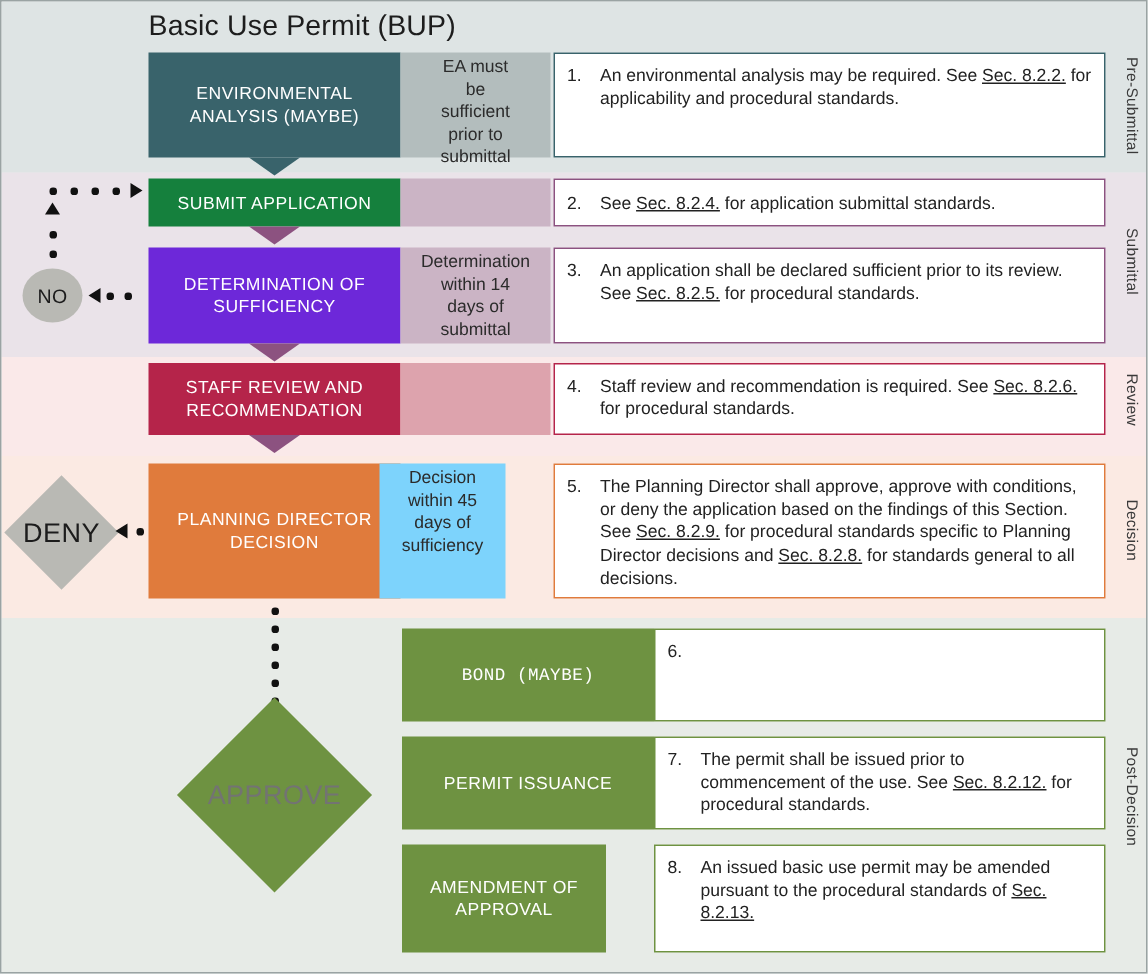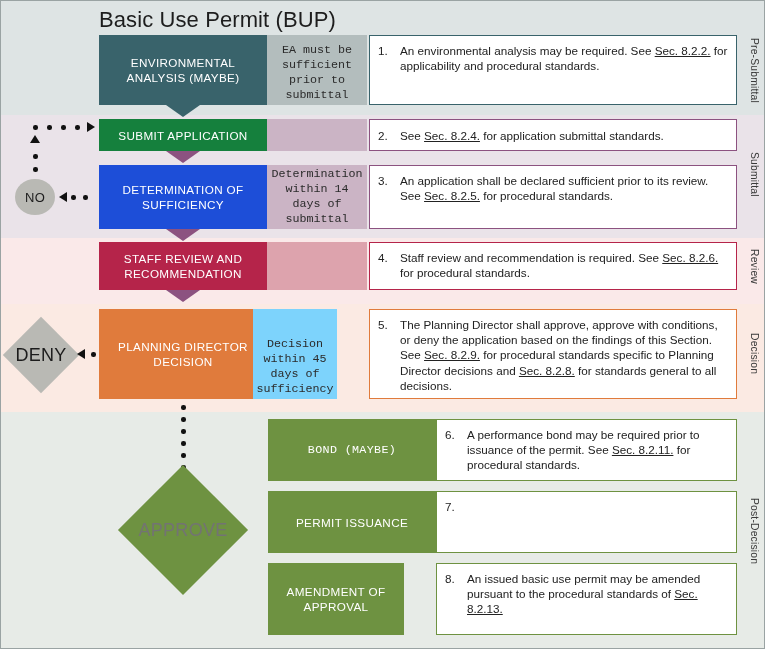--- a/index.html
+++ b/index.html
@@ -23,21 +23,21 @@
   .band-presub{background:#dee4e4;}
   .band-sub{background:#eae3e9;}
   .band-review{background:#fae9e9;}
   .band-decision{background:#fbeae3;}
   .band-post{background:#e7ebe7;}
 
   
   .title{
     position:absolute;
     left:98px;top:6px;
-    font-size:22px;
+    font-size:19px;
     color:#1d1d1d;
     letter-spacing:.1px;
     white-space:nowrap;
   }
 
   
   .stepbox{
     position:absolute;
     box-sizing:border-box;
     color:#ffffff;
@@ -47,24 +47,23 @@
     display:flex;align-items:center;justify-content:center;
     text-align:center;
     padding:2px 6px;
   }
   .timebox{
     position:absolute;
     box-sizing:border-box;
     color:#2b2b2b;
     font-size:11.7px;
     line-height:15px;
-    display:flex;align-items:flex-end;justify-content:center;
+    display:flex;align-items:flex-start;justify-content:center;
     text-align:center;
     padding:2px 21px;
-    font-family:Liberation Mono, monospace;
   }
   .descbox{
     position:absolute;
     box-sizing:border-box;
     background:#ffffff;
     font-size:11.7px;
     line-height:15.2px;
     color:#222;
     padding:7px 8px 7px 8px;
   }
@@ -194,21 +193,21 @@
   </div>
   <div class="timebox" style="left:266px;top:118px;width:100px;height:32px;background:#cbb4c5;">
     <span></span>
   </div>
   <div class="descbox" style="left:368px;top:118px;width:368px;height:32px;border:1px solid #8c5280;padding-top:8px;">
     <span class="num" style="top:8px;">2.</span>
     <span class="txt">See <span class="lnk">Sec. 8.2.4.</span> for application submittal standards.</span>
   </div>
   <div class="chev" style="left:165px;top:150px;border-top:12px solid #8c5280;"></div>
 
-  <div class="stepbox" style="left:98px;top:164px;width:168px;height:64px;background:#1d4ed8;">
+  <div class="stepbox" style="left:98px;top:164px;width:168px;height:64px;background:#6d28d9;">
     <span>DETERMINATION OF SUFFICIENCY</span>
   </div>
   <div class="timebox" style="left:266px;top:164px;width:100px;height:64px;background:#cbb4c5;">
     <span>Determination within 14 days of submittal</span>
   </div>
   <div class="descbox" style="left:368px;top:164px;width:368px;height:64px;border:1px solid #8c5280;">
     <span class="num">3.</span>
     <span class="txt">An application shall be declared sufficient prior to its review. See <span class="lnk">Sec. 8.2.5.</span> for procedural standards.</span>
   </div>
   <div class="chev" style="left:165px;top:228px;border-top:12px solid #8c5280;"></div>
@@ -280,28 +279,28 @@
   <div class="diamond approve" style="left:136px;top:483px;width:92px;height:92px;">
     <div class="dshape"></div>
     <div class="dtext">APPROVE</div>
   </div>
 
   <div class="stepbox" style="left:267px;top:418px;width:168px;height:62px;background:#6e9241;font-family:Liberation Mono, monospace;">
     <span>BOND (MAYBE)</span>
   </div>
   <div class="descbox" style="left:435px;top:418px;width:301px;height:62px;border:1px solid #6e9241;">
     <span class="num">6.</span>
-    <span class="txt">A performance bond may be required prior to issuance of the permit. See <span class="lnk">Sec. 8.2.11.</span> for procedural standards.</span>
   </div>
 
   <div class="stepbox" style="left:267px;top:490px;width:168px;height:62px;background:#6e9241;">
     <span>PERMIT ISSUANCE</span>
   </div>
   <div class="descbox" style="left:435px;top:490px;width:301px;height:62px;border:1px solid #6e9241;">
     <span class="num">7.</span>
+    <span class="txt">The permit shall be issued prior to commencement of the use. See <span class="lnk">Sec. 8.2.12.</span> for procedural standards.</span>
   </div>
 
   <div class="stepbox" style="left:267px;top:562px;width:136px;height:72px;background:#6e9241;">
     <span>AMENDMENT OF APPROVAL</span>
   </div>
   <div class="descbox" style="left:435px;top:562px;width:301px;height:72px;border:1px solid #6e9241;">
     <span class="num">8.</span>
     <span class="txt">An issued basic use permit may be amended pursuant to the procedural standards of <span class="lnk">Sec. 8.2.13.</span></span>
   </div>
 

